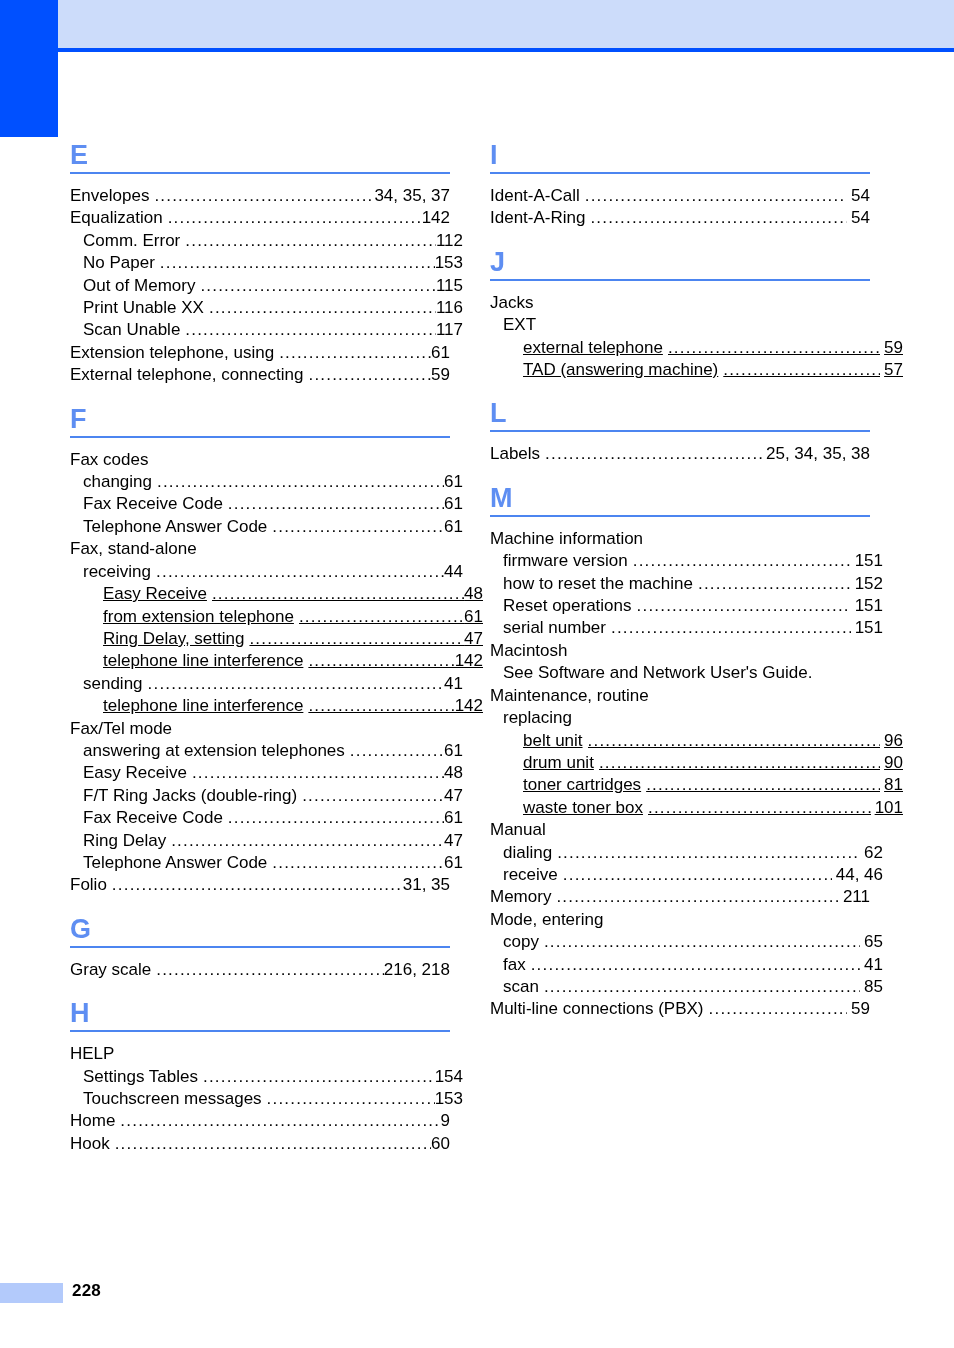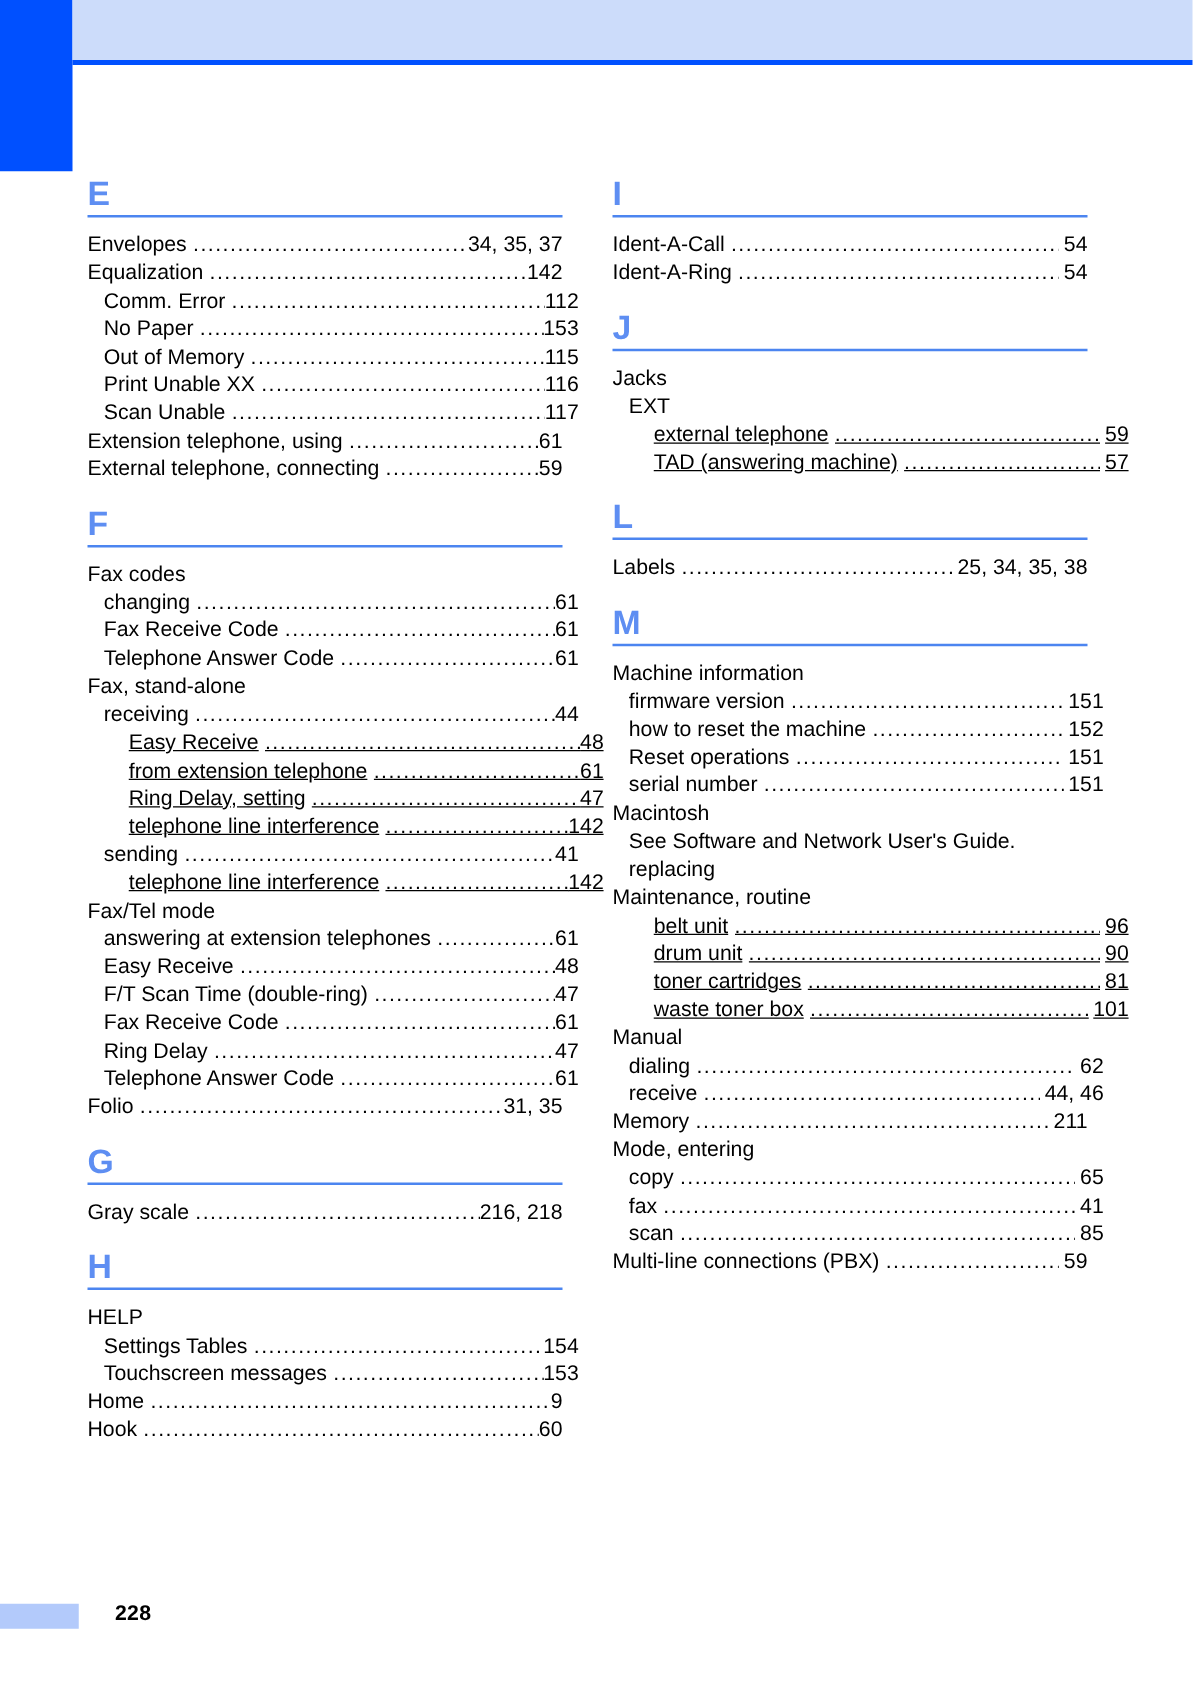--- a/index.html
+++ b/index.html
@@ -51,21 +51,20 @@
     height: 20px;
     background: #b3cafb;
   }
   #page-number {
     position: absolute;
     left: 72px;
     top: 1281px;
     font-size: 17px;
     font-weight: bold;
     letter-spacing: 0.2px;
-    margin-left: 20px;
   }
 
   
   #index-body {
     position: absolute;
     left: 0;
     top: 140px;
     width: 954px;
   }
   .column {
@@ -266,21 +265,21 @@
             <span class="label">answering at extension telephones</span>
             <span class="leader"></span>
             <span class="pages">61</span>
           </li>
           <li class="entry lvl-1">
             <span class="label">Easy Receive</span>
             <span class="leader"></span>
             <span class="pages">48</span>
           </li>
           <li class="entry lvl-1">
-            <span class="label">F/T Scan Time (double-ring)</span>
+            <span class="label">F/T Ring Jacks (double-ring)</span>
             <span class="leader"></span>
             <span class="pages">47</span>
           </li>
           <li class="entry lvl-1">
             <span class="label">Fax Receive Code</span>
             <span class="leader"></span>
             <span class="pages">61</span>
           </li>
           <li class="entry lvl-1">
             <span class="label">Ring Delay</span>
@@ -422,28 +421,28 @@
             <span class="pages">151</span>
           </li>
           <li class="entry lvl-0 plain">
             <span class="label">Macintosh</span>
             <span class="pages"></span>
           </li>
           <li class="entry lvl-1 plain">
             <span class="label">See Software and Network User's Guide.</span>
             <span class="pages"></span>
           </li>
+          <li class="entry lvl-0 plain">
+            <span class="label">Maintenance, routine</span>
+            <span class="pages"></span>
+          </li>
           <li class="entry lvl-1 plain">
             <span class="label">replacing</span>
             <span class="pages"></span>
           </li>
-          <li class="entry lvl-0 plain">
-            <span class="label">Maintenance, routine</span>
-            <span class="pages"></span>
-          </li>
           <li class="entry lvl-2">
             <span class="label">belt unit</span>
             <span class="leader"></span>
             <span class="pages">96</span>
           </li>
           <li class="entry lvl-2">
             <span class="label">drum unit</span>
             <span class="leader"></span>
             <span class="pages">90</span>
           </li>

